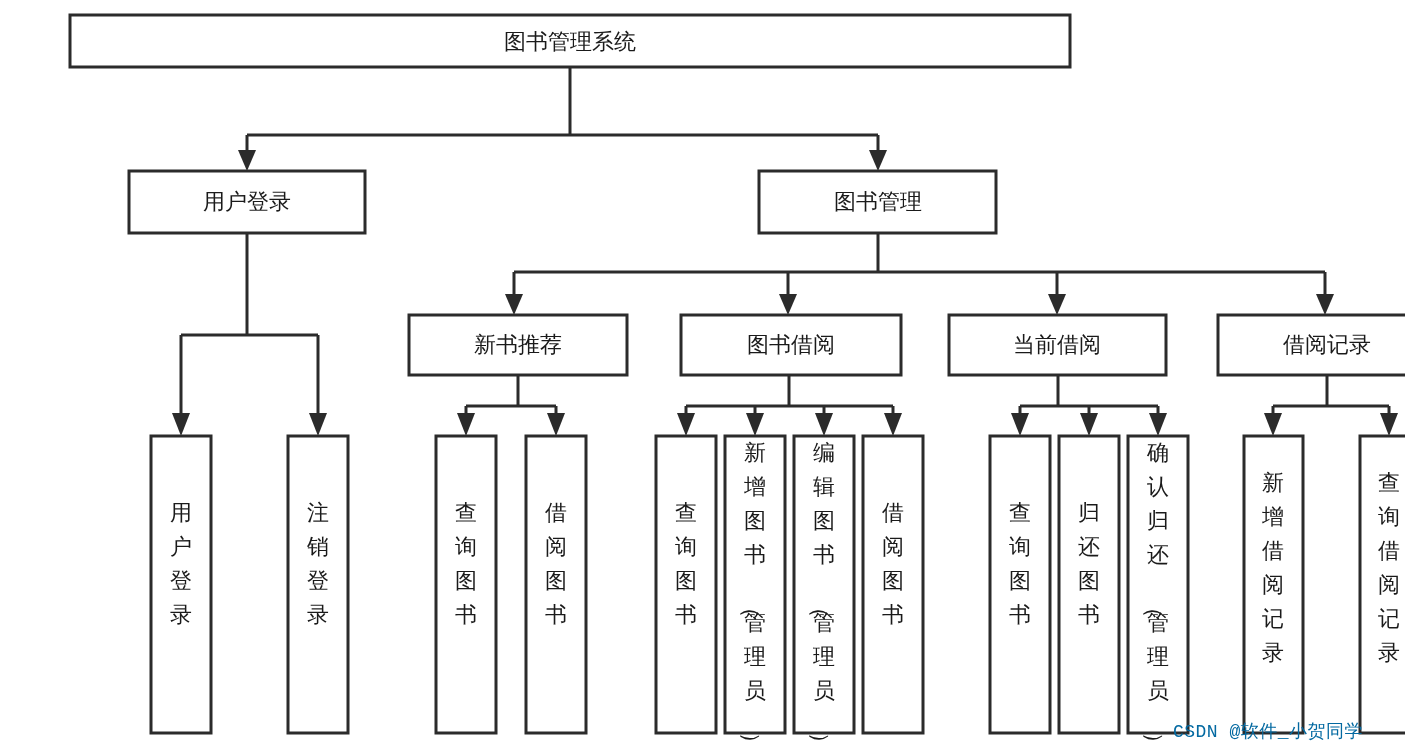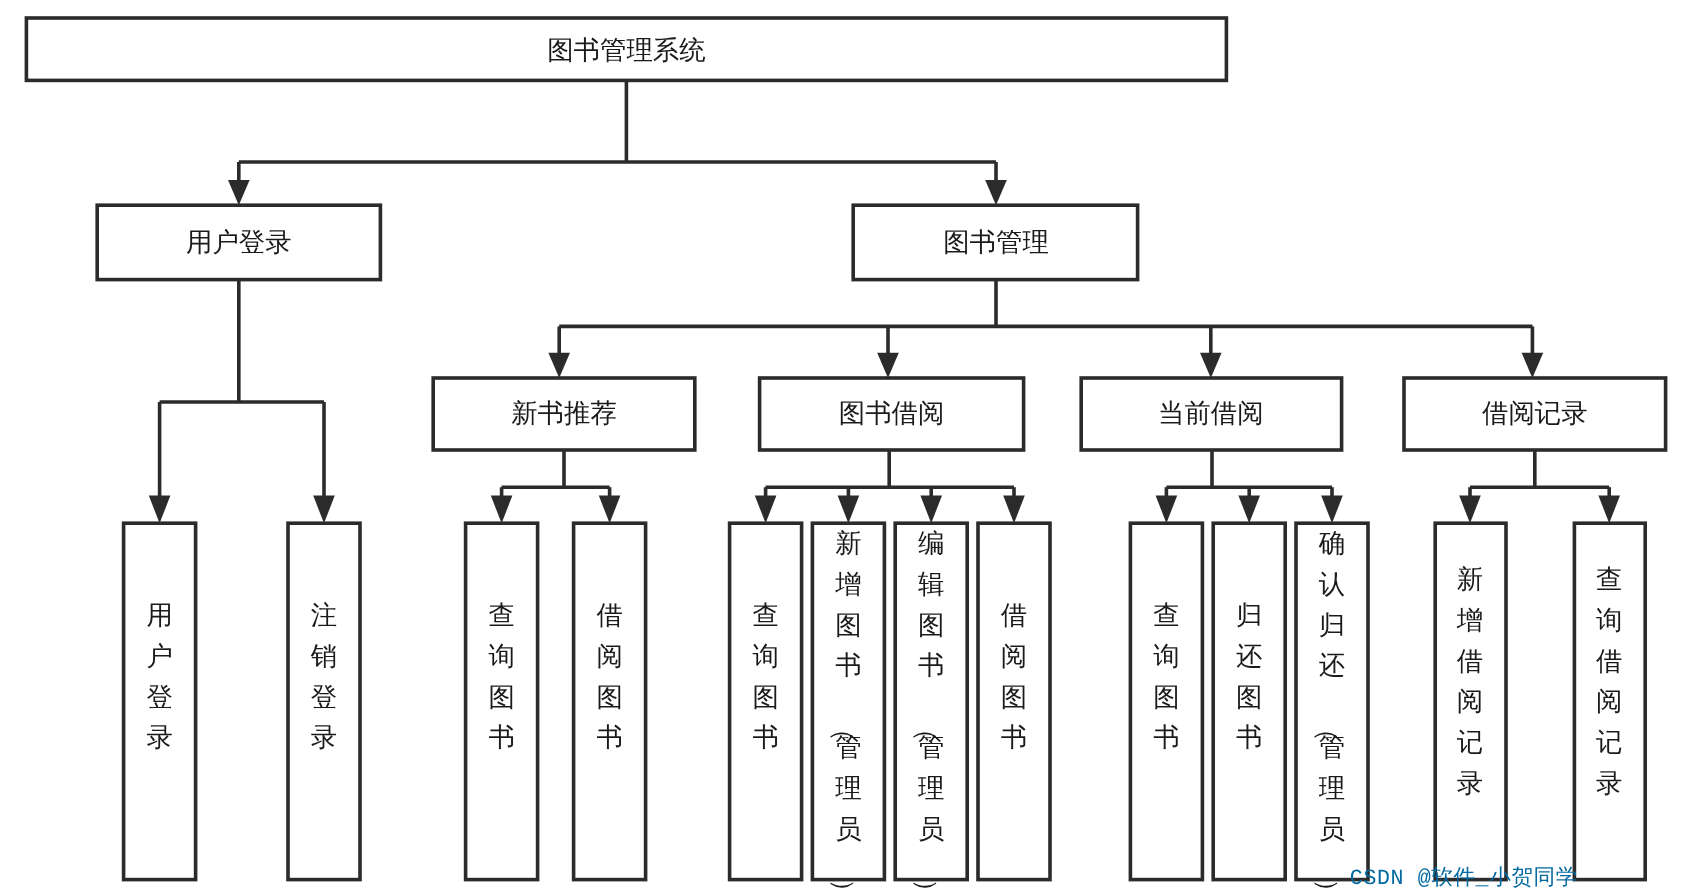--- a/index.html
+++ b/index.html
@@ -10,20 +10,21 @@
   body {
     width: 1405px;
     height: 747px;
     font-family: "Liberation Sans", "DejaVu Sans", sans-serif;
     overflow: hidden;
   }
   #diagram-root {
     position: relative;
     width: 1323px;
     height: 747px;
+    margin-left: 48px;
   }
   svg#flowchart {
     position: absolute;
     top: 0;
     left: 0;
     width: 1405px;
     height: 747px;
   }
   .node-rect {
     fill: #ffffff;

